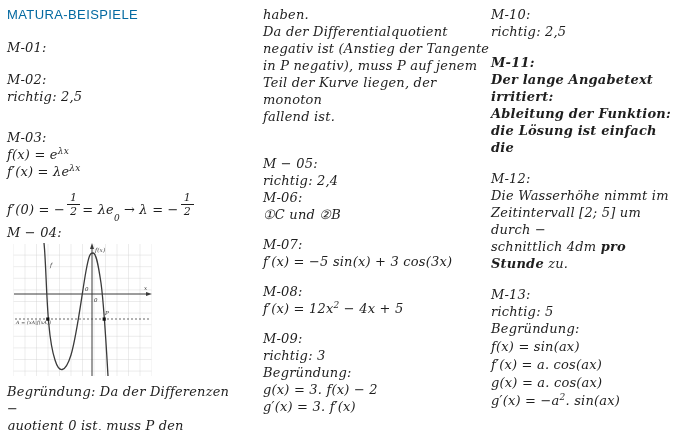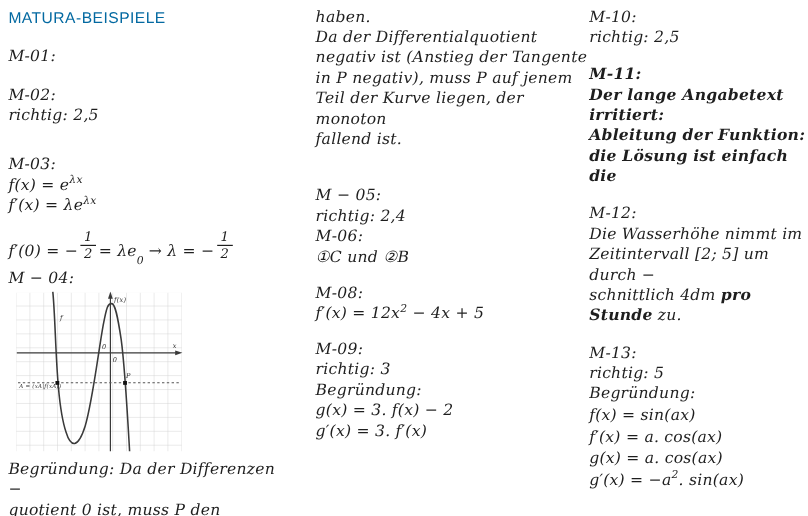--- a/index.html
+++ b/index.html
@@ -113,20 +113,24 @@
     <div style="margin-top:30px;">
       <div class="line">M − 05:</div>
       <div class="line">richtig: 2,4</div>
     </div>
 
     <div style="">
       <div class="line">M-06:</div>
       <div class="line">①C und ②B</div>
     </div>
 
+    <div style="margin-top:13px;">
+      <div class="line">M-07:</div>
+      <div class="line">f′(x) = −5 sin(x) + 3 cos(3x)</div>
+    </div>
 
     <div style="margin-top:13px;">
       <div class="line">M-08:</div>
       <div class="line"><span>f′(x) = 12x</span><span class="sup">2</span><span> − 4x + 5</span></div>
     </div>
 
     <div style="margin-top:13px;">
       <div class="line">M-09:</div>
       <div class="line">richtig: 3</div>
       <div class="line">Begründung:</div>

